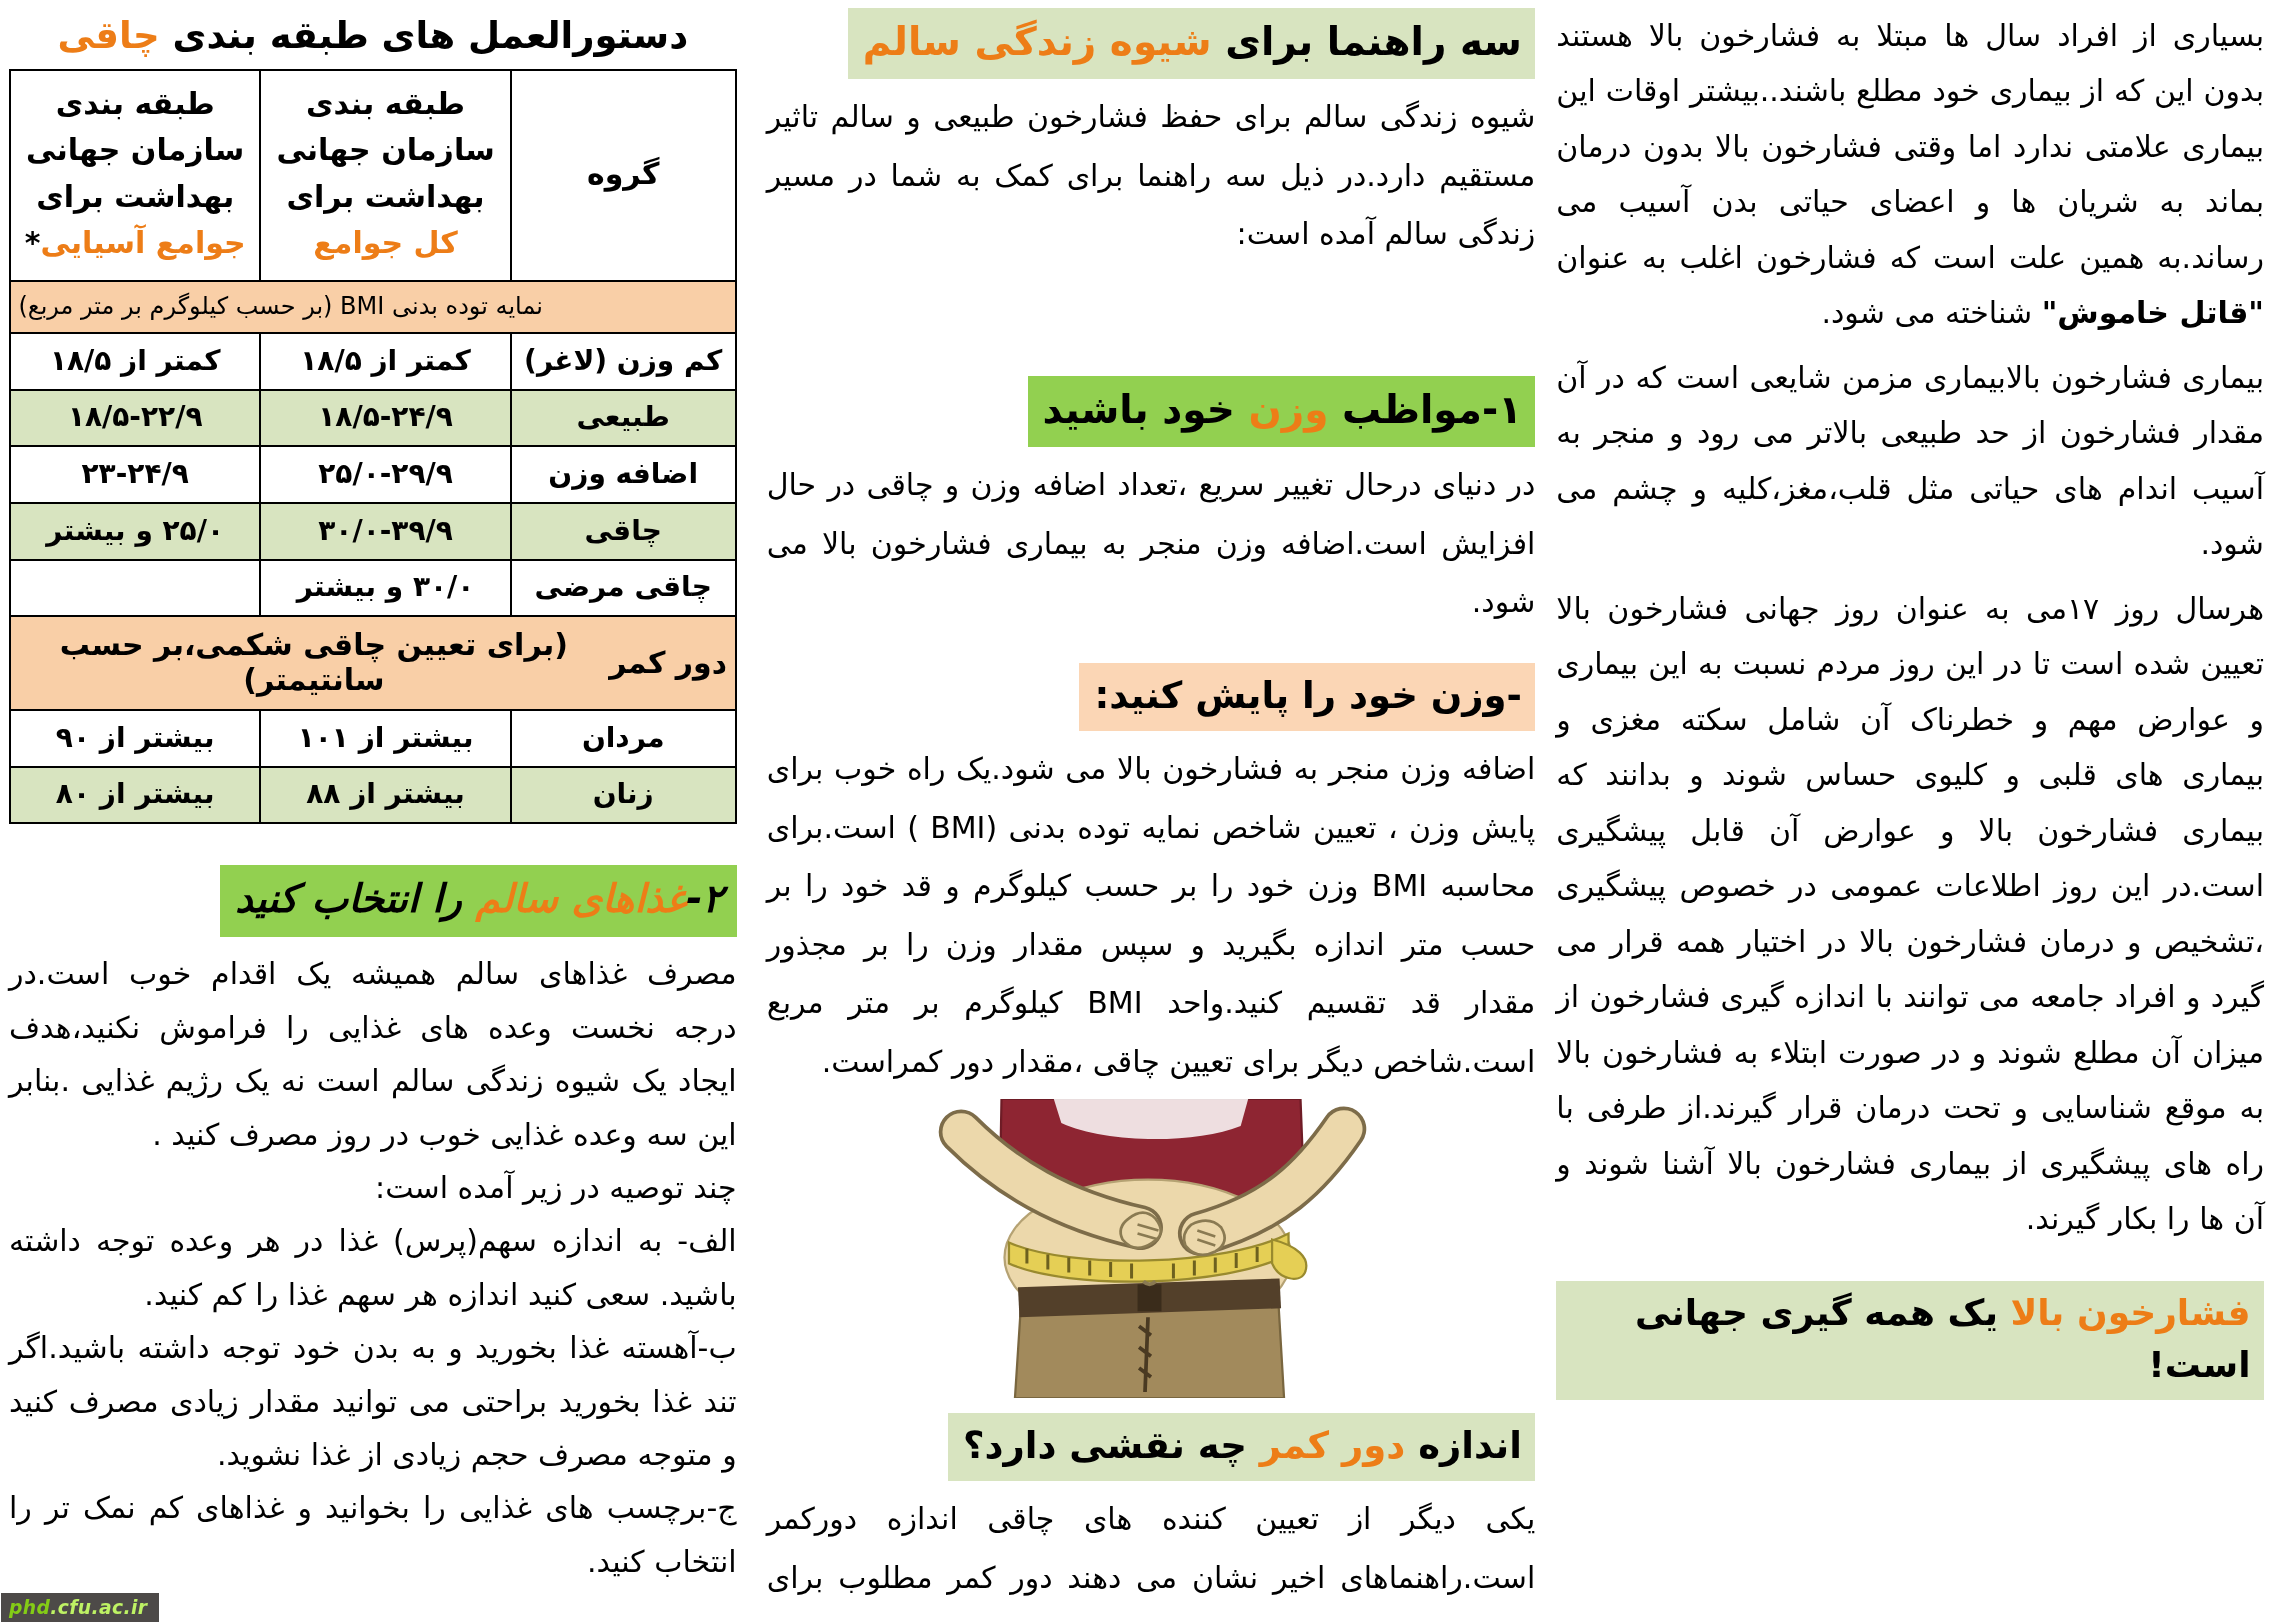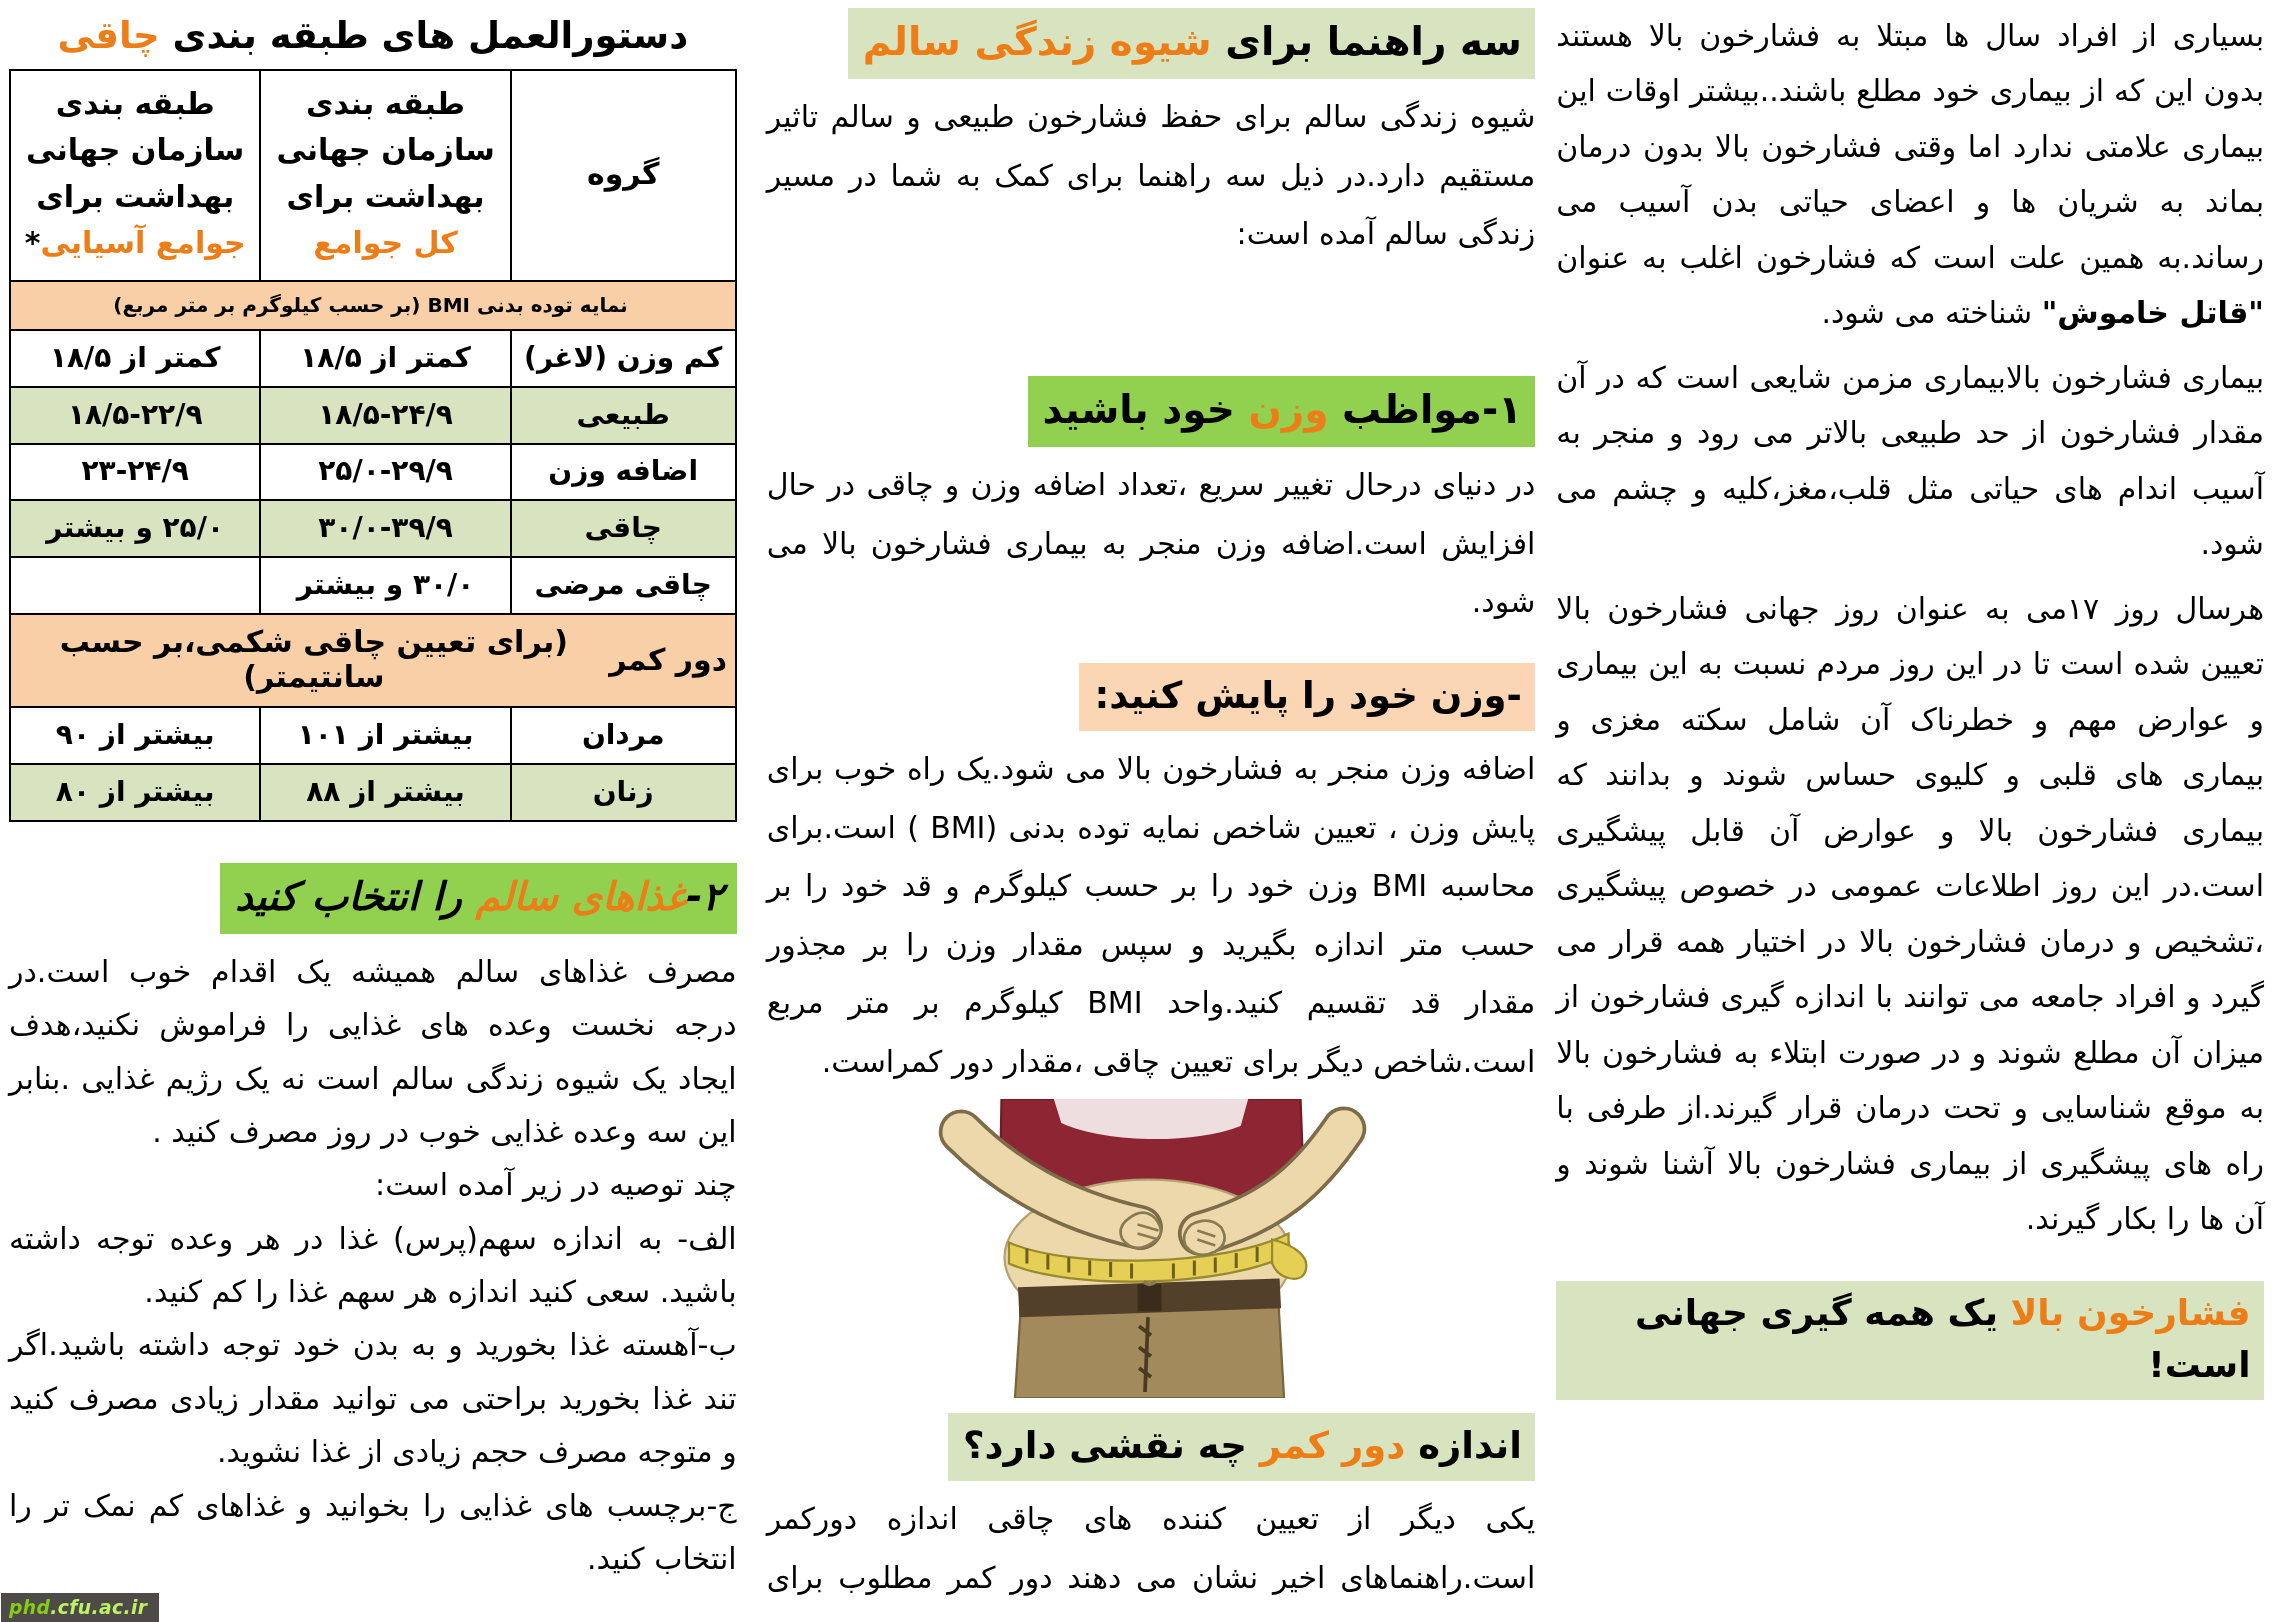--- a/index.html
+++ b/index.html
@@ -76,21 +76,21 @@
   table.obesity td {
     font-size: 28px;
     padding: 9.7px 7.5px 12px 7.5px;
     height: 49px;
   }
   tr.shade td { background: #d8e4c0; }
   td.spanrow { background: #f9cfa7; padding: 7.5px 13.4px 10.4px 13.4px; }
   .spanflex { display: flex; align-items: center; font-size: 30px; font-weight: bold; }
   .spanflex .lead { white-space: nowrap; }
   .spanflex .paren { flex: 1; text-align: center; }
-  .bmi-line { text-align: center; font-size: 20px; font-weight: bold; padding-right: 4.5px; }
+  .bmi-line { text-align: left; font-size: 24px; font-weight: normal; padding-right: 4.5px; }
   .footnote {
     direction: ltr;
     text-align: center;
     font-size: 28px;
     margin-top: 7.5px;
     font-family: "DejaVu Serif", "Liberation Serif", serif;
   }
 
   
   .illustration {

